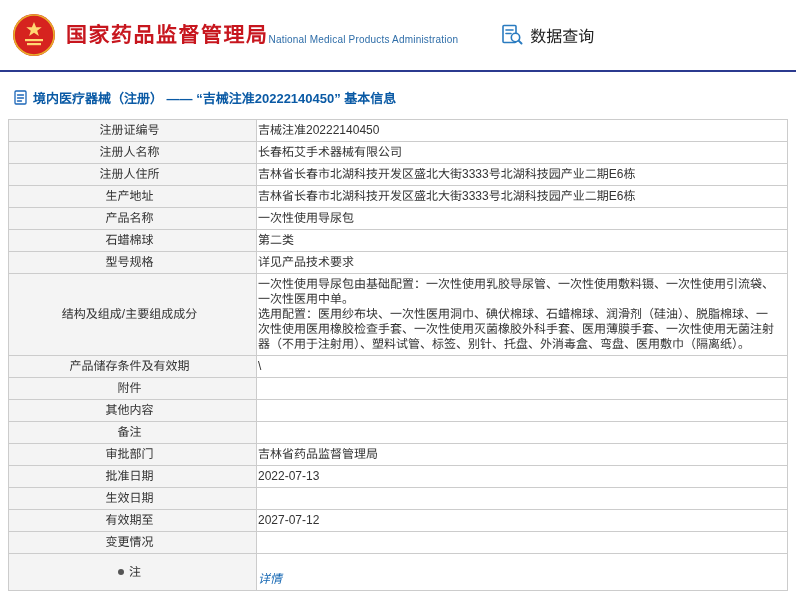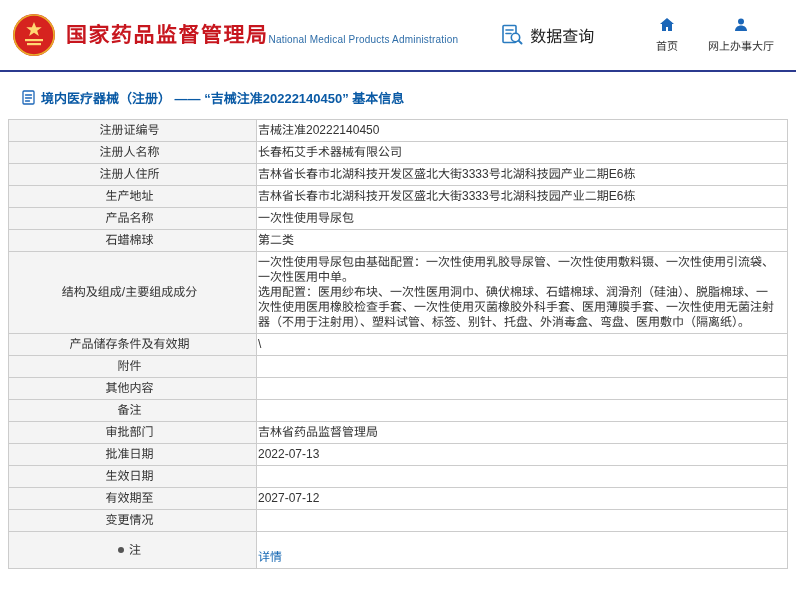--- a/index.html
+++ b/index.html
@@ -12,26 +12,26 @@
   .logo-group{display:flex;align-items:center;gap:10px;}
   .logo-text{display:flex;flex-direction:row;line-height:1.15;}
   .site-name-cn{color:#c7161e;font-size:21px;font-weight:bold;letter-spacing:1.5px;}
   .site-name-en{color:#2e6da8;font-size:10px;margin-top:11px;letter-spacing:.2px;}
   .data-query{display:flex;align-items:center;gap:6px;margin-left:42px;font-size:16px;font-weight:normal;color:#222;cursor:pointer;}
   .header-nav{margin-left:auto;display:flex;gap:30px;align-items:flex-start;padding-right:6px;}
   .nav-item{display:flex;flex-direction:column;align-items:center;gap:4px;font-size:11px;color:#333;cursor:pointer;}
   .header-divider{height:2px;background:#2b3a8f;}
   
   main{padding:12px 8px 0 8px;}
-  .page-title{display:flex;align-items:center;gap:6px;color:#0a5aa5;font-size:13px;font-weight:600;margin:4px 0 12px 14px;}
+  .page-title{display:flex;align-items:center;gap:6px;color:#0a5aa5;font-size:13px;font-weight:600;margin:4px 0 12px 6px;}
   table{width:100%;border-collapse:collapse;table-layout:fixed;}
   td{border:1px solid #cccccc;font-size:12px;line-height:15px;padding:3px 8px;vertical-align:middle;word-break:break-all;}
   td.label{width:225px;background:#f4f4f4;text-align:center;padding-right:14px;color:#333;}
   td.value{text-align:left;padding-left:1px;white-space:pre-line;color:#333;}
-  a.detail-link{color:#1567b3;text-decoration:none;cursor:pointer;}
+  a.detail-link{color:#1567b3;text-decoration:none;cursor:pointer;font-style:italic;}
   .note-bullet{display:inline-block;width:6px;height:6px;background:#555;border-radius:50%;margin-right:5px;vertical-align:1px;}
   .icon{display:inline-flex;align-items:center;justify-content:center;}
 </style>
 </head>
 <body>
 
 <header class="site-header">
   <div class="logo-group">
     <span class="icon">
       <svg width="44" height="44" viewBox="0 0 44 44">
@@ -54,39 +54,20 @@
         <rect x="3" y="2.5" width="13" height="17" rx="1"></rect>
         <line x1="6" y1="7" x2="13" y2="7"></line>
         <line x1="6" y1="10.5" x2="11" y2="10.5"></line>
         <circle cx="15.5" cy="14.5" r="4.2" fill="#ffffff"></circle>
         <line x1="18.6" y1="17.6" x2="21.5" y2="20.5" stroke-width="2"></line>
       </svg>
     </span>
     <span>数据查询</span>
   </div>
 
-  <nav class="header-nav">
-    <div class="nav-item">
-      <span class="icon">
-        <svg width="16" height="16" viewBox="0 0 16 16" fill="#1b66b8">
-            <path d="M8 1L1 7h2v7h4v-4h2v4h4V7h2z"></path>
-          </svg>
-      </span>
-      <span>首页</span>
-    </div>
-    <div class="nav-item">
-      <span class="icon">
-        <svg width="16" height="16" viewBox="0 0 16 16" fill="#1b66b8">
-            <circle cx="8" cy="4.5" r="3"></circle>
-            <path d="M2 14c0-3.3 2.7-5.5 6-5.5s6 2.2 6 5.5z"></path>
-          </svg>
-      </span>
-      <span>网上办事大厅</span>
-    </div>
-  </nav>
 </header>
 <div class="header-divider"></div>
 
 <main>
   <div class="page-title">
     <span class="icon">
       <svg width="13" height="15" viewBox="0 0 13 15" fill="none" stroke="#1b66b8" stroke-width="1.3" stroke-linecap="round">
         <rect x="1" y="1" width="11" height="13" rx="1"></rect>
         <line x1="3.5" y1="5" x2="9.5" y2="5"></line>
         <line x1="3.5" y1="8" x2="9.5" y2="8"></line>
@@ -114,20 +95,24 @@
         <td class="label">生产地址</td>
         <td class="value">吉林省长春市北湖科技开发区盛北大街3333号北湖科技园产业二期E6栋</td>
       </tr>
       <tr>
         <td class="label">产品名称</td>
         <td class="value">一次性使用导尿包</td>
       </tr>
       <tr>
         <td class="label">石蜡棉球</td>
         <td class="value">第二类</td>
+      </tr>
+      <tr>
+        <td class="label">型号规格</td>
+        <td class="value">详见产品技术要求</td>
       </tr>
       <tr>
         <td class="label">结构及组成/主要组成成分</td>
         <td class="value">一次性使用导尿包由基础配置：一次性使用乳胶导尿管、一次性使用敷料镊、一次性使用引流袋、一次性医用中单。
 选用配置：医用纱布块、一次性医用洞巾、碘伏棉球、石蜡棉球、润滑剂（硅油）、脱脂棉球、一次性使用医用橡胶检查手套、一次性使用灭菌橡胶外科手套、医用薄膜手套、一次性使用无菌注射器（不用于注射用）、塑料试管、标签、别针、托盘、外消毒盒、弯盘、医用敷巾（隔离纸）。</td>
       </tr>
       <tr>
         <td class="label">产品储存条件及有效期</td>
         <td class="value">\</td>
       </tr>

